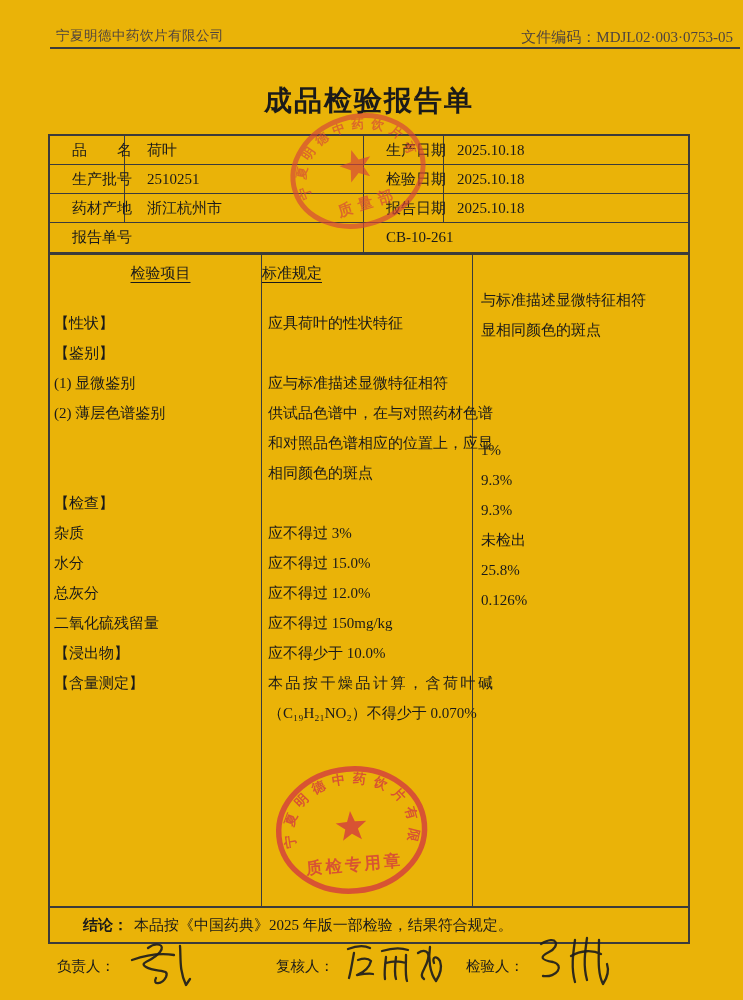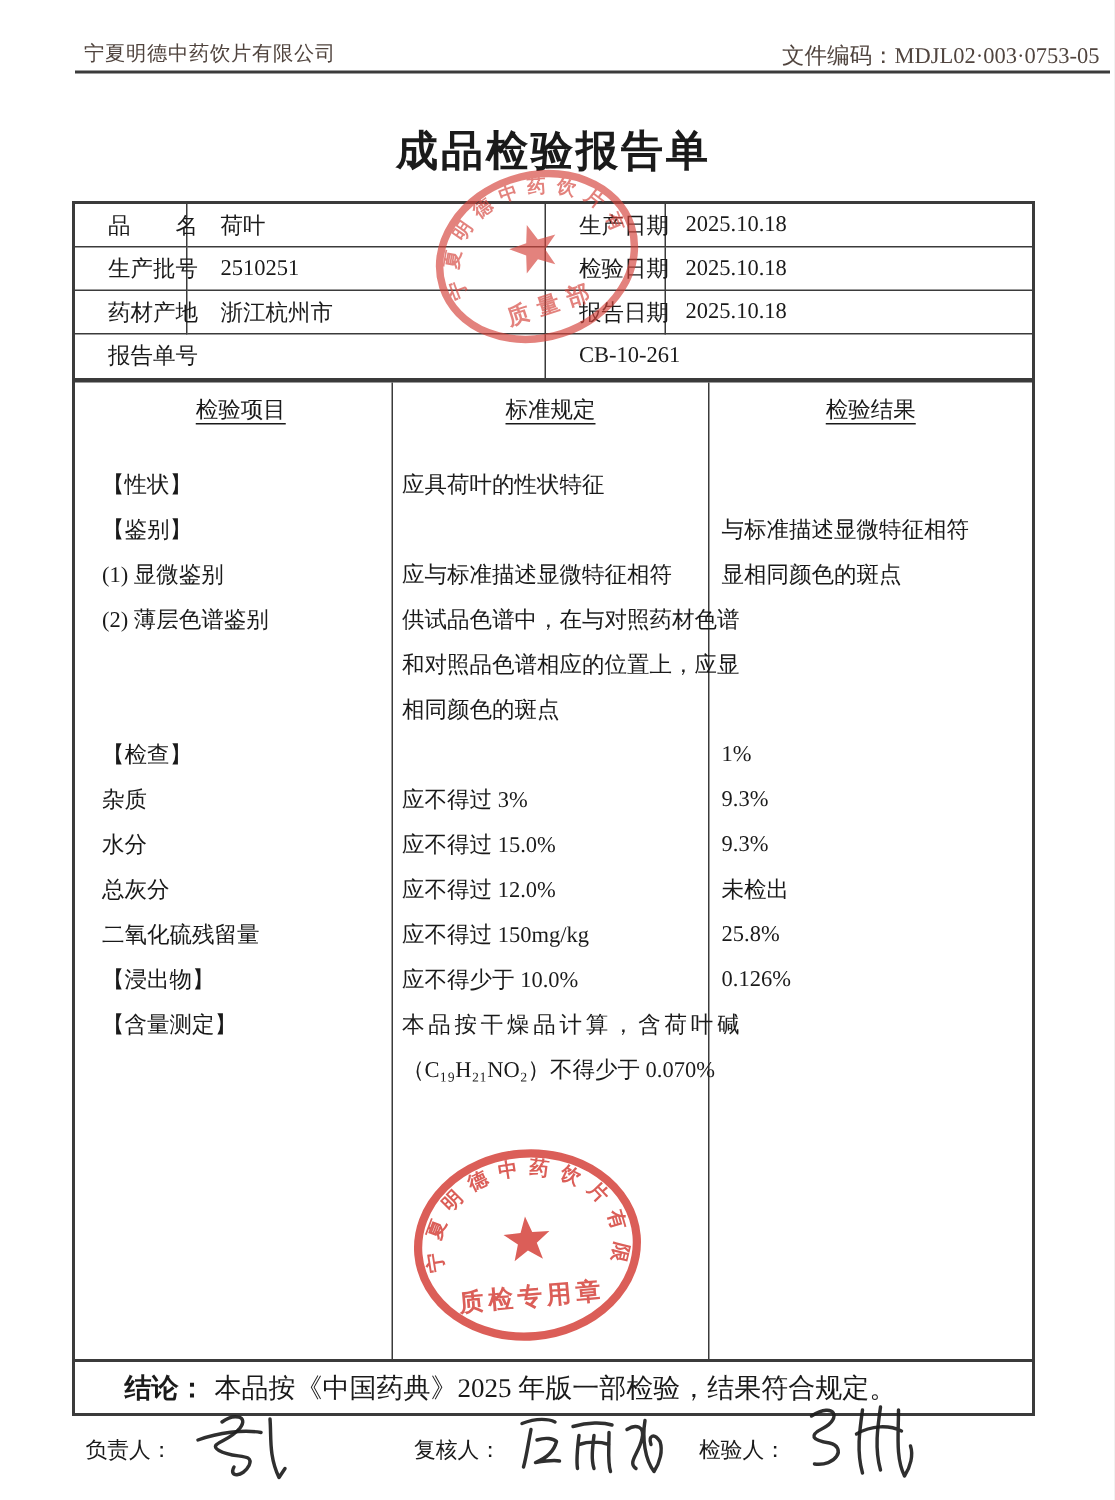--- a/index.html
+++ b/index.html
@@ -1,17 +1,17 @@
 <!DOCTYPE html>
 <html><head>
 <meta charset="utf-8">
 <style>
   html,body{margin:0;padding:0;background:#e8e8e8;}
   .page{
-    position:relative;width:743px;height:1000px;background:#ffffff;
+    position:relative;width:743px;height:1000px;background:#eab308;
     margin:0 auto;overflow:hidden;
     font-family:"Liberation Serif","DejaVu Serif",serif;
     color:#1a1a1a;
   }
   .abs{position:absolute;}
   
   .company{left:56px;top:27px;font-size:13.5px;letter-spacing:.5px;color:#50443e;}
   .doc-code{top:28px;right:10px;font-size:15px;color:#50443e;}
   .header-rule{left:50px;top:47px;width:690px;height:2px;background:#3b3b3b;}
   .title{left:48px;top:82px;width:642px;text-align:center;font-size:28px;font-weight:bold;letter-spacing:2px;}
@@ -29,32 +29,32 @@
   .span2{grid-column:span 2;}
   
   .main-table{
     left:48px;top:253px;width:642px;height:653px;box-sizing:border-box;
     border:2px solid #3b3b3b;border-bottom:none;display:flex;font-size:15px;
   }
   .col{box-sizing:border-box;height:100%;}
   .col1{width:212px;border-right:1px solid #3b3b3b;}
   .col2{width:211px;border-right:1px solid #3b3b3b;}
   .col3{flex:1;}
-  .col-head{height:53px;padding-top:9px;box-sizing:border-box;text-align:center;}
+  .col-head{height:53px;padding-top:9px;box-sizing:border-box;}
   .col1 .col-head{text-align:center;padding-left:10px;}
   .col-head span{text-decoration:underline;text-underline-offset:4px;}
-  .line{height:30px;display:flex;align-items:center;padding-left:18px;box-sizing:border-box;white-space:nowrap;}
+  .line{height:30px;display:flex;align-items:center;padding-left:4px;box-sizing:border-box;white-space:nowrap;}
   .col2 .line{padding-left:6px;}
   .col3 .line{padding-left:8px;}
   .line.spread{letter-spacing:2.5px;}
   
   .conclusion{
     left:48px;top:906px;width:642px;height:38px;box-sizing:border-box;
     border:2px solid #3b3b3b;display:flex;align-items:center;
-    padding-left:33px;font-size:18px;white-space:nowrap;
+    padding-left:33px;font-size:15px;white-space:nowrap;
   }
   .conclusion b{margin-right:6px;}
   
   .sig-label{top:957px;font-size:14.5px;}
   
   .stamp{pointer-events:none;}
   .stamp-top{left:283px;top:110px;opacity:.66;transform:rotate(-18deg);}
   .stamp-bottom{left:267px;top:764px;opacity:.85;transform:rotate(-5deg);}
   .stamp text{font-family:"Liberation Sans","DejaVu Sans",sans-serif;font-weight:bold;}
   .sig path{fill:none;stroke:#1d1d1d;stroke-width:2.3;stroke-linecap:round;stroke-linejoin:round;opacity:.92;}
@@ -121,21 +121,20 @@
       <div class="line"></div>
       <div class="line">应不得过 3%</div>
       <div class="line">应不得过 15.0%</div>
       <div class="line">应不得过 12.0%</div>
       <div class="line">应不得过 150mg/kg</div>
       <div class="line">应不得少于 10.0%</div>
       <div class="line spread">本品按干燥品计算，含荷叶碱</div>
       <div class="line">（C₁₉H₂₁NO₂）不得少于 0.070%</div>
     </div>
     <div class="col col3">
-      <div class="col-head"><span>检验结果</span></div>
       <div class="line"></div>
       <div class="line">与标准描述显微特征相符</div>
       <div class="line">显相同颜色的斑点</div>
       <div class="line"></div>
       <div class="line"></div>
       <div class="line"></div>
       <div class="line">1%</div>
       <div class="line">9.3%</div>
       <div class="line">9.3%</div>
       <div class="line">未检出</div>

